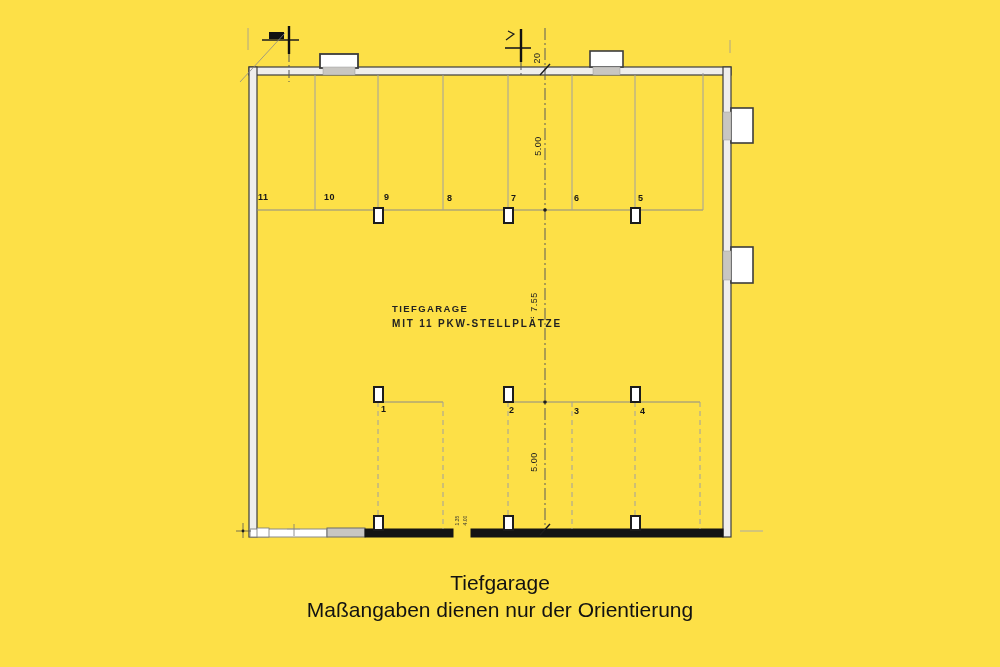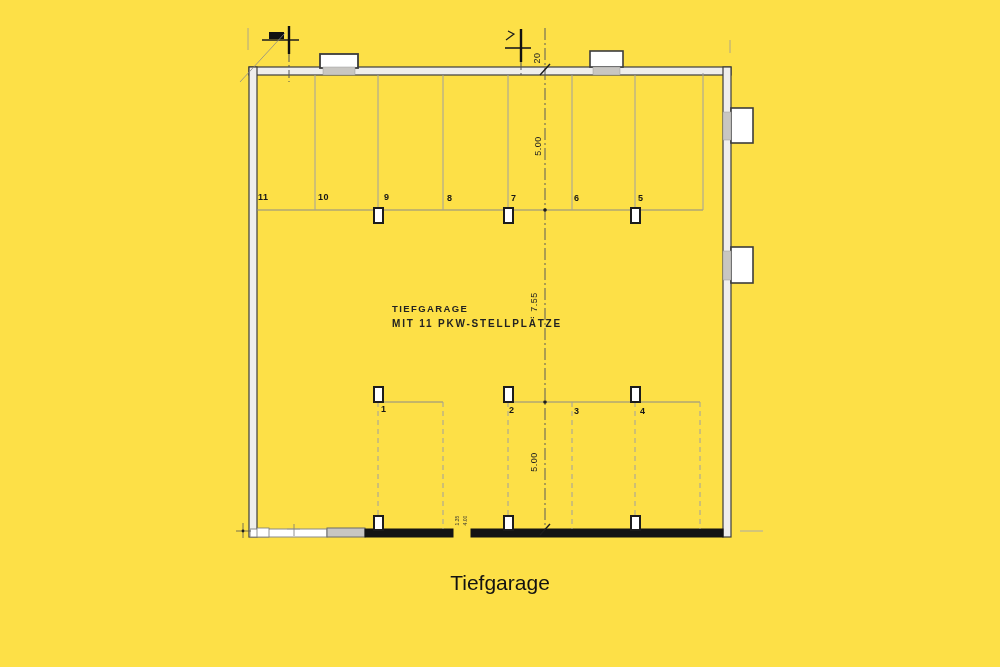--- a/index.html
+++ b/index.html
@@ -139,21 +139,21 @@
       <line x1="243" y1="523" x2="243" y2="538" stroke="#555" stroke-width="0.8"></line>
       <circle cx="243" cy="531" r="1.4" fill="#1c1c1c"></circle>
       <line x1="294" y1="524" x2="294" y2="536" stroke="#777" stroke-width="0.8"></line>
       <line x1="287" y1="529" x2="300" y2="529" stroke="#999" stroke-width="0.6"></line>
       <line x1="740" y1="531" x2="763" y2="531" stroke="#aaaaaa" stroke-width="1"></line>
       <line x1="730" y1="40" x2="730" y2="53" stroke="#9a9a9a" stroke-width="0.8"></line>
     </g>
   </svg>
 
   <span class="space-num" style="left:258px;top:192px;">11</span>
-  <span class="space-num" style="left:307px;top:192px;text-align:right;">10</span>
+  <span class="space-num" style="left:324px;top:192px;">10</span>
   <span class="space-num" style="left:384px;top:192px;">9</span>
   <span class="space-num" style="left:447px;top:193px;">8</span>
   <span class="space-num" style="left:511px;top:193px;">7</span>
   <span class="space-num" style="left:574px;top:193px;">6</span>
   <span class="space-num" style="left:638px;top:193px;">5</span>
 
   <span class="space-num" style="left:381px;top:404px;">1</span>
   <span class="space-num" style="left:509px;top:405px;">2</span>
   <span class="space-num" style="left:574px;top:406px;">3</span>
   <span class="space-num" style="left:640px;top:406px;">4</span>
@@ -165,14 +165,15 @@
 
   <span class="dim-tiny" style="left:448px;top:518px;">1.35</span>
   <span class="dim-tiny" style="left:456px;top:518px;">4.00</span>
 
   <div class="room-label">
     <div class="l1">TIEFGARAGE</div>
     <div class="l2">MIT 11 PKW-STELLPLÄTZE</div>
   </div>
 
   <div class="caption line1">Tiefgarage</div>
+  <div class="caption line2">Maßangaben dienen nur der Orientierung</div>
 
 </div>
 
 </body></html>

